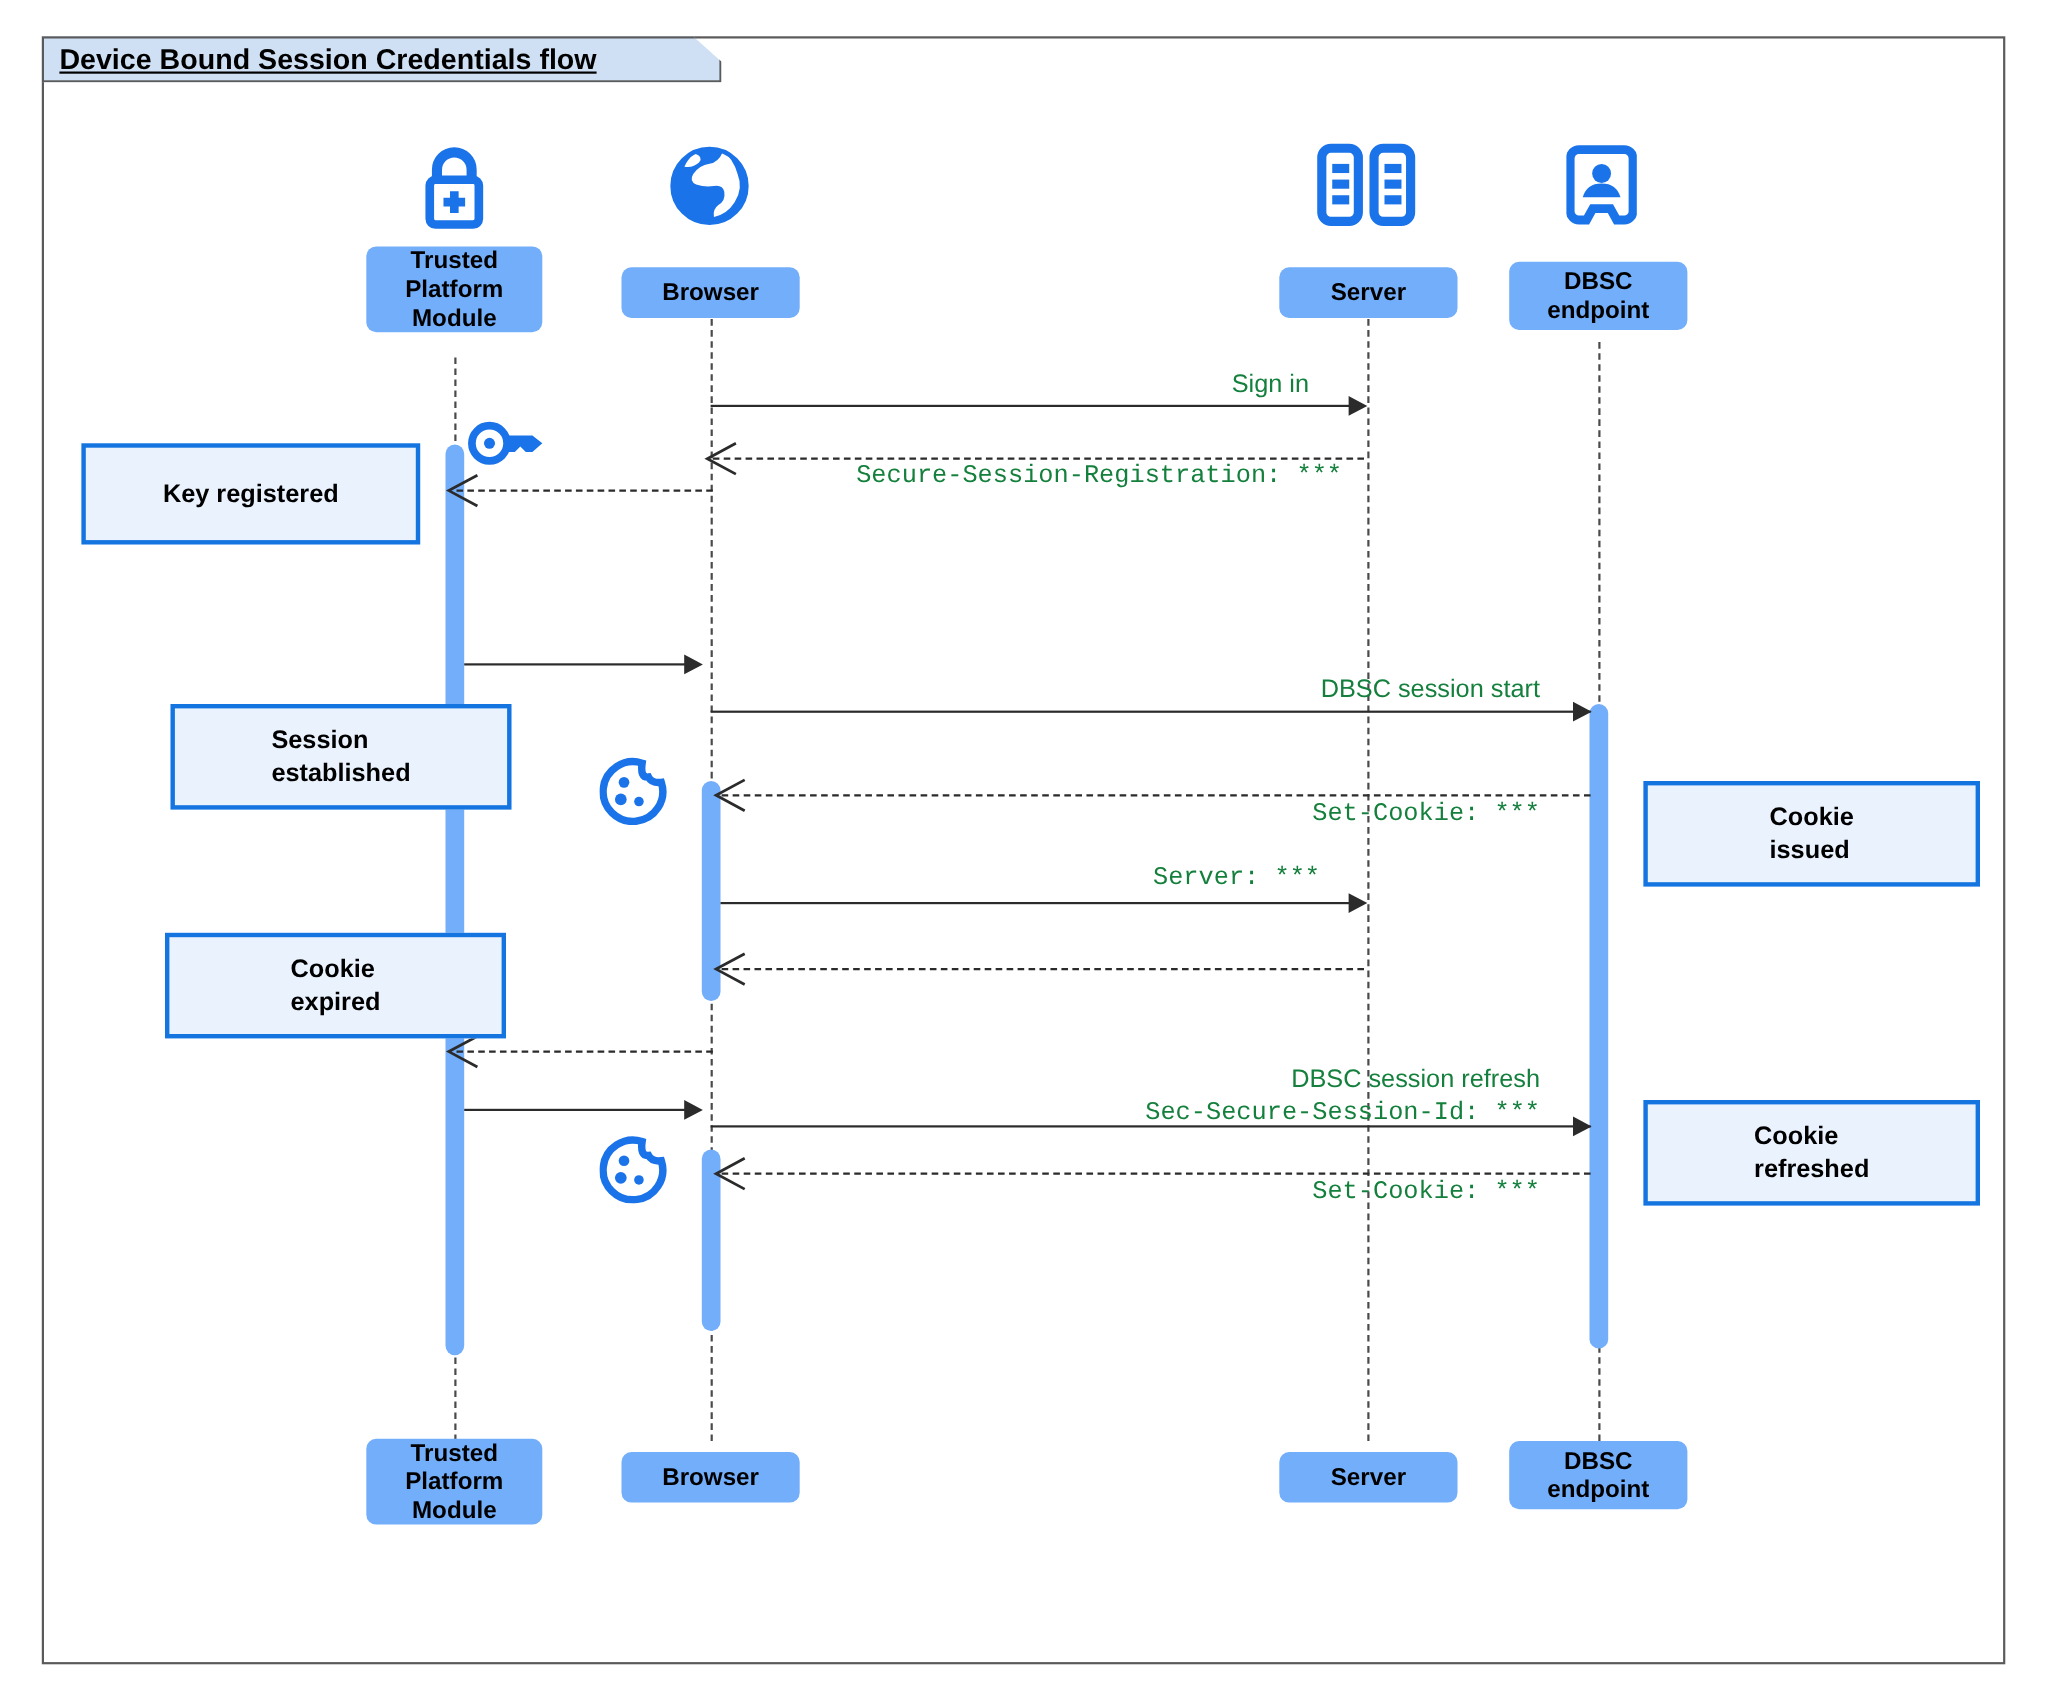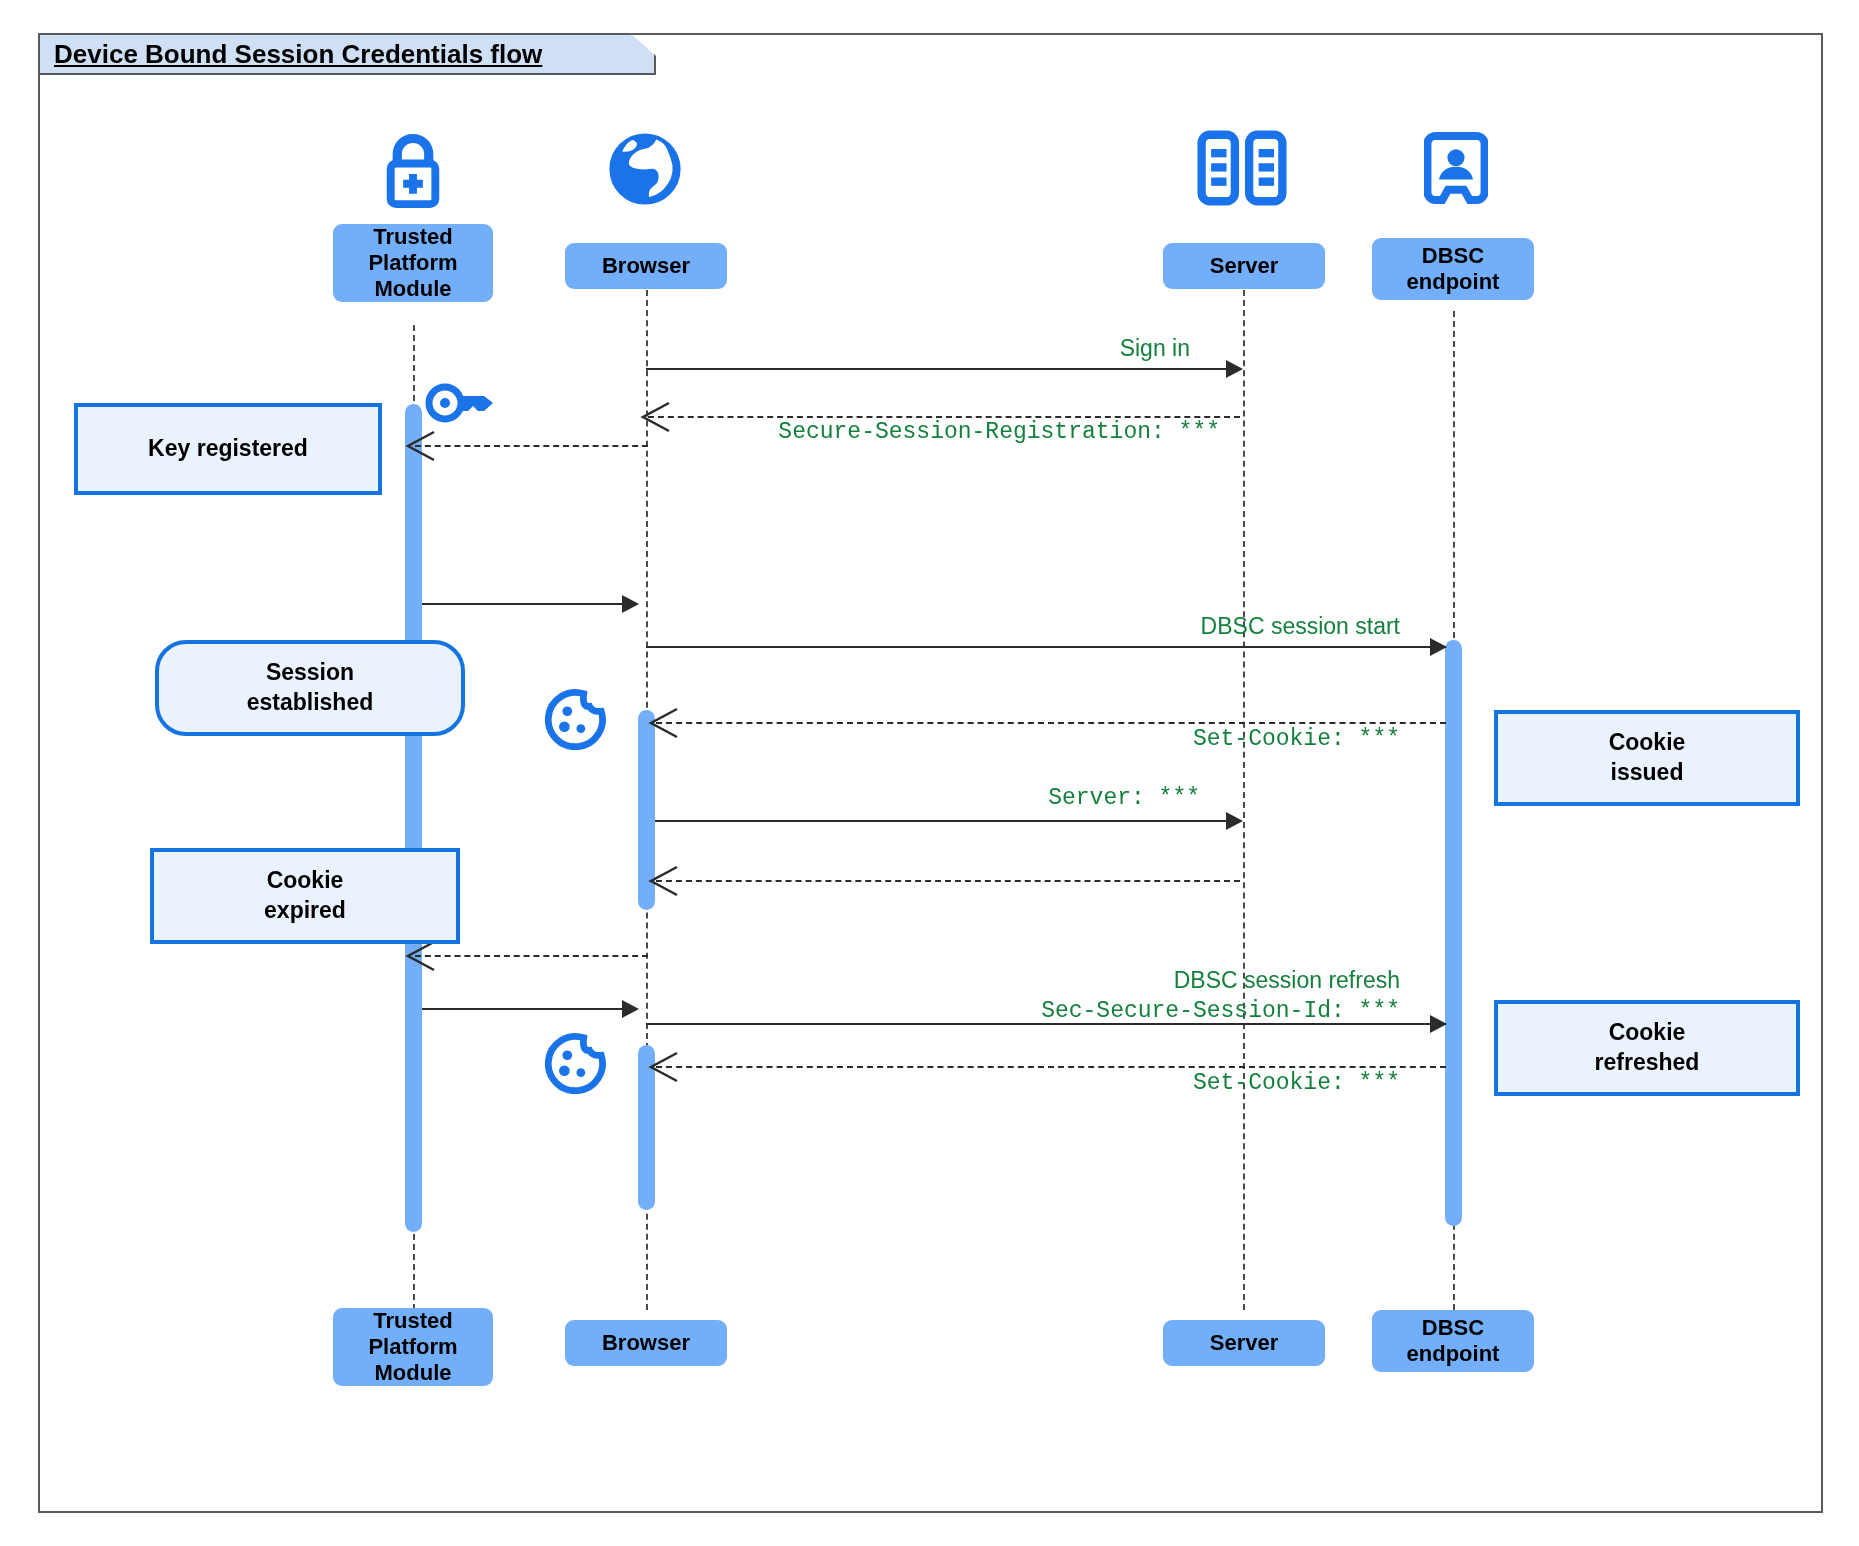--- a/index.html
+++ b/index.html
@@ -79,21 +79,21 @@
 
   
   .note {
     position: absolute;
     background: #eaf2fe;
     border: 4px solid #1575e0;
     box-sizing: border-box;
     display: flex;
     align-items: center;
     justify-content: center;
-    text-align: center;
+    text-align: left;
     font-weight: bold;
     font-size: 23px;
     line-height: 1.3;
     color: #000;
     z-index: 5;
   }
 
   
   .msg-line {
     position: absolute;
@@ -194,21 +194,21 @@
 
   <div class="pbox" style="left:333px; top:1308px; width:160px; height:78px; white-space:pre-line;">Trusted
 Platform
 Module</div>
   <div class="pbox" style="left:565px; top:1320px; width:162px; height:46px;">Browser</div>
   <div class="pbox" style="left:1163px; top:1320px; width:162px; height:46px;">Server</div>
   <div class="pbox" style="left:1372px; top:1310px; width:162px; height:62px; white-space:pre-line;">DBSC
 endpoint</div>
 
   <div class="note" style="left:74px; top:403px; width:308px; height:92px;">Key registered</div>
-  <div class="note" style="left:155px; top:640px; width:310px; height:96px; white-space:pre-line;border-radius:31px;">Session
+  <div class="note" style="left:155px; top:640px; width:310px; height:96px; white-space:pre-line;">Session
 established</div>
   <div class="note" style="left:150px; top:848px; width:310px; height:96px; white-space:pre-line;">Cookie
 expired</div>
   <div class="note" style="left:1494px; top:710px; width:306px; height:96px; white-space:pre-line;">Cookie
 issued</div>
   <div class="note" style="left:1494px; top:1000px; width:306px; height:96px; white-space:pre-line;">Cookie
 refreshed</div>
 
   <div class="icon-wrap" style="left:424px; top:378px;">
     <svg width="72" height="50" viewBox="0 0 72 50">

